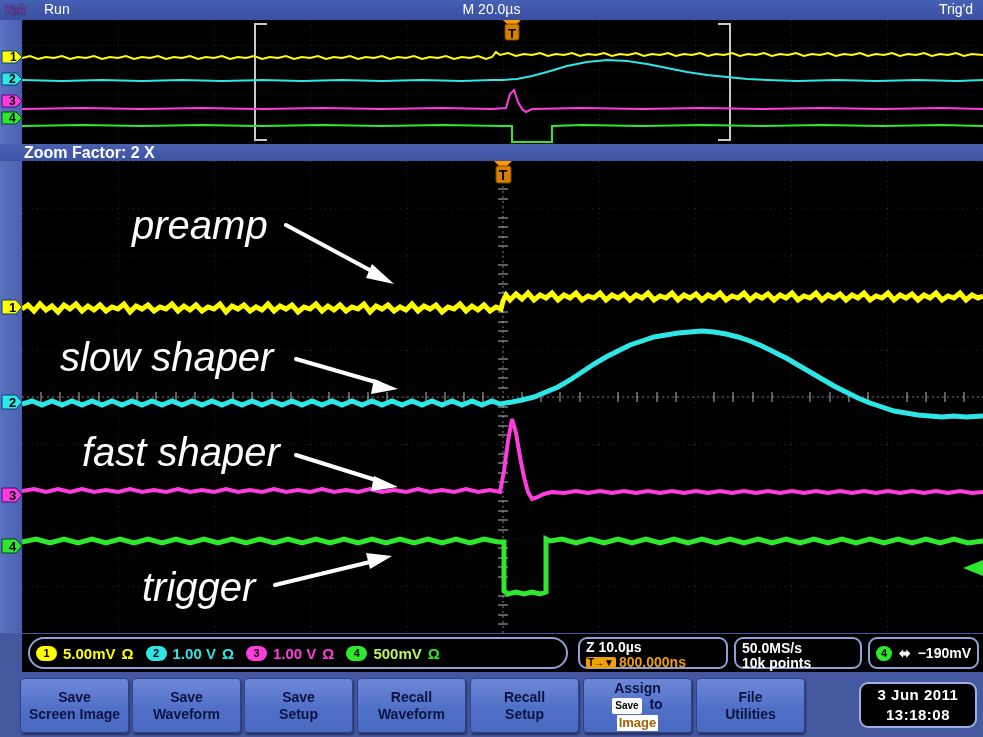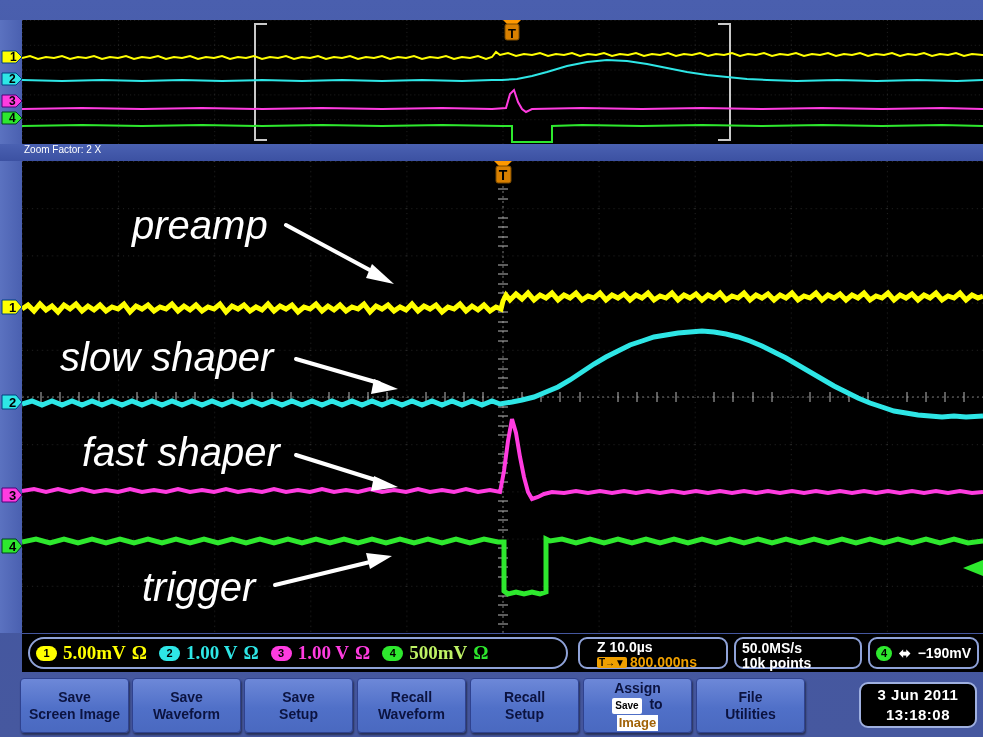--- a/index.html
+++ b/index.html
@@ -18,21 +18,21 @@
   .runst{position:absolute;left:44px;top:1px;font-size:14px;color:#ffffff;}
   .tbase{position:absolute;left:0;right:0;top:1px;text-align:center;
          font-size:14px;color:#ffffff;}
   .trigst{position:absolute;right:10px;top:1px;font-size:14px;color:#ffffff;}
 
   
   .ovwrap{position:absolute;left:22px;top:20px;width:961px;height:124px;
           background:#000;overflow:hidden;}
   .zoomlabelbar{position:absolute;left:0px;top:144px;width:983px;height:17px;
           background:linear-gradient(180deg,#4a61b2 0%,#3c51a2 100%);}
-  .zoomlabel{position:absolute;left:24px;top:0px;font-size:10px;color:#fff;}
+  .zoomlabel{position:absolute;left:24px;top:0px;font-size:16px;color:#fff;font-weight:bold;}
 
   
   .mainwrap{position:absolute;left:22px;top:161px;width:961px;height:472px;
             background:#000;overflow:hidden;}
 
   
   .rail{position:absolute;left:0;top:20px;width:22px;height:613px;
         background:linear-gradient(90deg,#5b72c0,#4a60b0);}
 
   svg{display:block;}
@@ -40,21 +40,21 @@
   
   .readout{position:absolute;left:22px;top:634px;width:961px;height:38px;
            background:#000;}
   .rbox{position:absolute;top:3px;height:32px;border:2px solid #8fa2d8;
         border-radius:9px;background:#000;box-sizing:border-box;}
   .rbox.pill{border-radius:16px;}
   .chgrp{display:flex;align-items:center;height:100%;gap:5px;padding:0 6px;}
   .badge{width:21px;height:15px;border-radius:8px;display:inline-flex;
          align-items:center;justify-content:center;font-size:11px;
          font-weight:bold;color:#000;}
-  .rtxt{font-size:19px;font-weight:bold;font-family:Liberation Serif, serif;}
+  .rtxt{font-size:15px;font-weight:bold;}
   .mono2{font-size:14px;color:#fff;font-weight:bold;line-height:15px;}
   .orange{color:#f0a000;}
 
   
   .menubar{position:absolute;left:0;top:674px;width:983px;height:63px;}
   .mbtn{position:absolute;top:4px;height:55px;width:112px;
         background:linear-gradient(180deg,#6d88d8 0%,#5070c8 55%,#4a69c0 100%);
         border:1px solid #2f428f;border-radius:4px;
         box-shadow:1px 2px 2px rgba(0,0,0,.45);
         display:flex;align-items:center;justify-content:center;
@@ -69,20 +69,26 @@
          background:#000;border:2px solid #9fb0e0;border-radius:9px;
          display:flex;flex-direction:column;align-items:center;
          justify-content:center;color:#fff;font-size:15px;font-weight:bold;
          line-height:20px;letter-spacing:.5px;box-sizing:border-box;}
 </style>
 </head>
 <body>
 
 <div id="app">
 
+  <div class="topbar">
+    <div class="tek">Tek</div>
+    <div class="runst">Run</div>
+    <div class="tbase">M 20.0µs</div>
+    <div class="trigst">Trig'd</div>
+  </div>
 
   <div class="rail"></div>
 
   <div class="ovwrap">
     <svg width="961" height="124" viewBox="0 0 961 124">
       <defs>
         <pattern id="ovgrid" width="96.1" height="24.8" patternUnits="userSpaceOnUse">
           <path d="M0 0 V24.8 M0 0 H96.1" stroke="#4e4e4e" stroke-width="1" stroke-dasharray="1 3" fill="none"></path>
         </pattern>
       </defs>
@@ -384,21 +390,21 @@
           <span class="rtxt" style="color:#ff3ce0">Ω</span>
         </div>
         <div style="display:flex;align-items:center;gap:6px;">
           <span class="badge" style="background:#2ee82e">4</span>
           <span class="rtxt" style="color:#bef264">500mV</span>
           <span class="rtxt" style="color:#2ee82e">Ω</span>
         </div>
       </div>
     </div>
 
-    <div class="rbox" style="left:556px;width:150px;padding-left:11px;">
+    <div class="rbox" style="left:556px;width:150px;">
       <div style="padding:1px 6px;">
         <div class="mono2">Z 10.0µs</div>
         <div style="display:flex;align-items:center;gap:3px;">
           <span style="background:#f0a000;color:#000;font-size:10px;font-weight:bold;
                        padding:0 2px;border-radius:2px;">T→▼</span>
           <span class="mono2 orange">800.000ns</span>
         </div>
       </div>
     </div>
 

